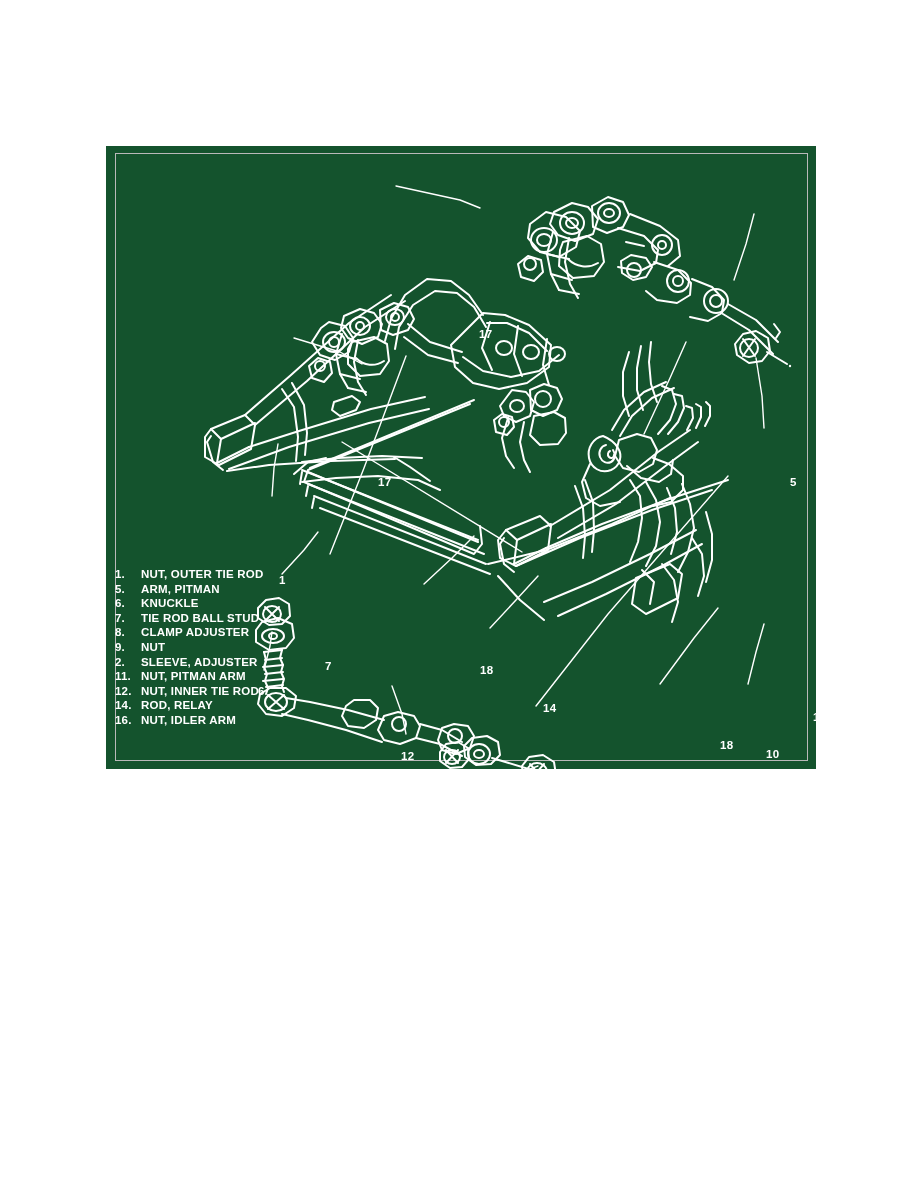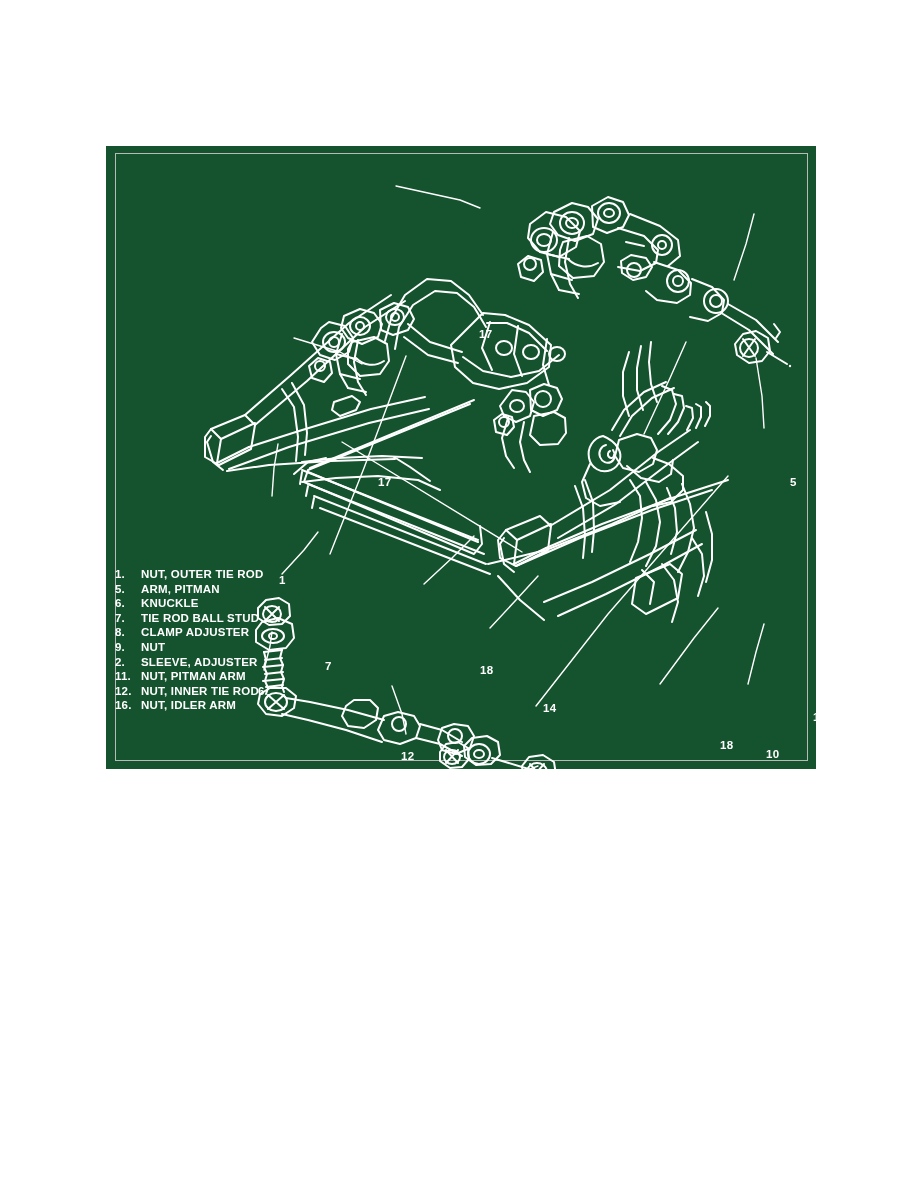--- a/index.html
+++ b/index.html
@@ -459,19 +459,23 @@
         </div>
         <div class="legend-row">
           <span class="legend-num">11.</span>
           <span class="legend-label">NUT, PITMAN ARM</span>
         </div>
         <div class="legend-row">
           <span class="legend-num">12.</span>
           <span class="legend-label">NUT, INNER TIE ROD</span>
         </div>
         <div class="legend-row">
+          <span class="legend-num">14.</span>
+          <span class="legend-label">ROD, RELAY</span>
+        </div>
+        <div class="legend-row">
           <span class="legend-num">16.</span>
           <span class="legend-label">NUT, IDLER ARM</span>
         </div>
       </div>
 
   </div>
 </div>
 
 </body></html>

